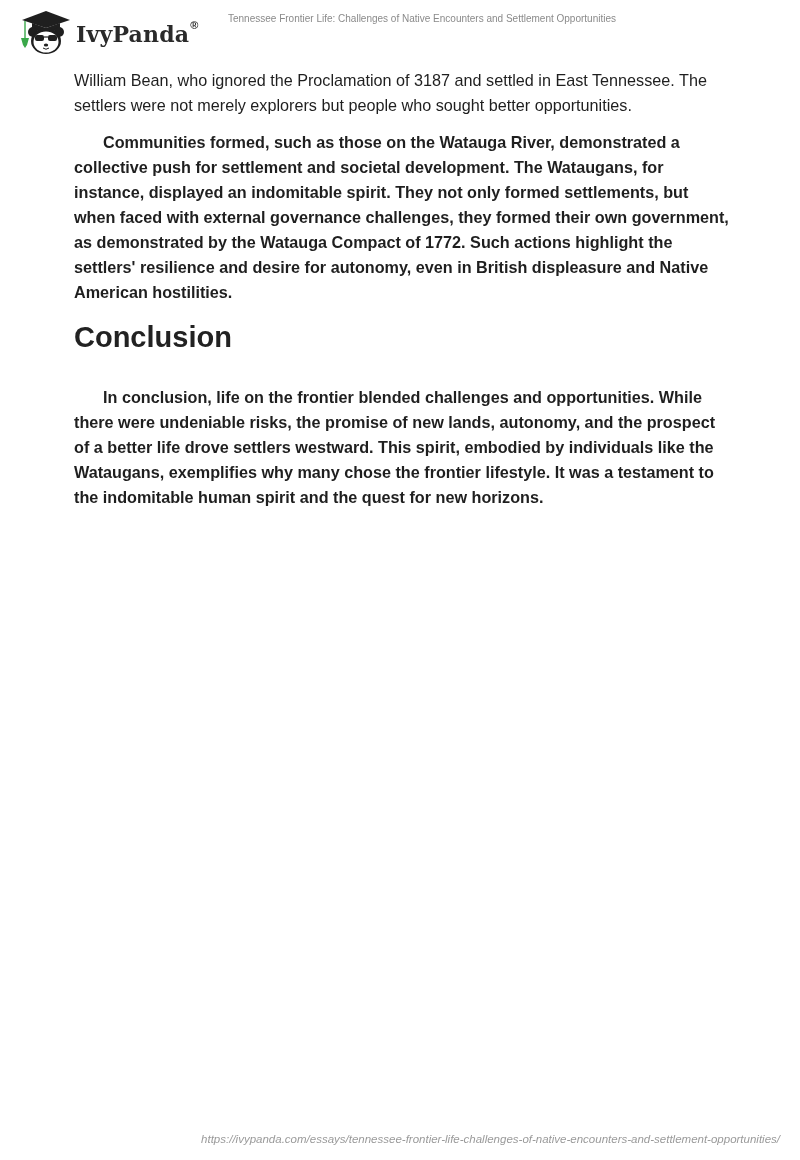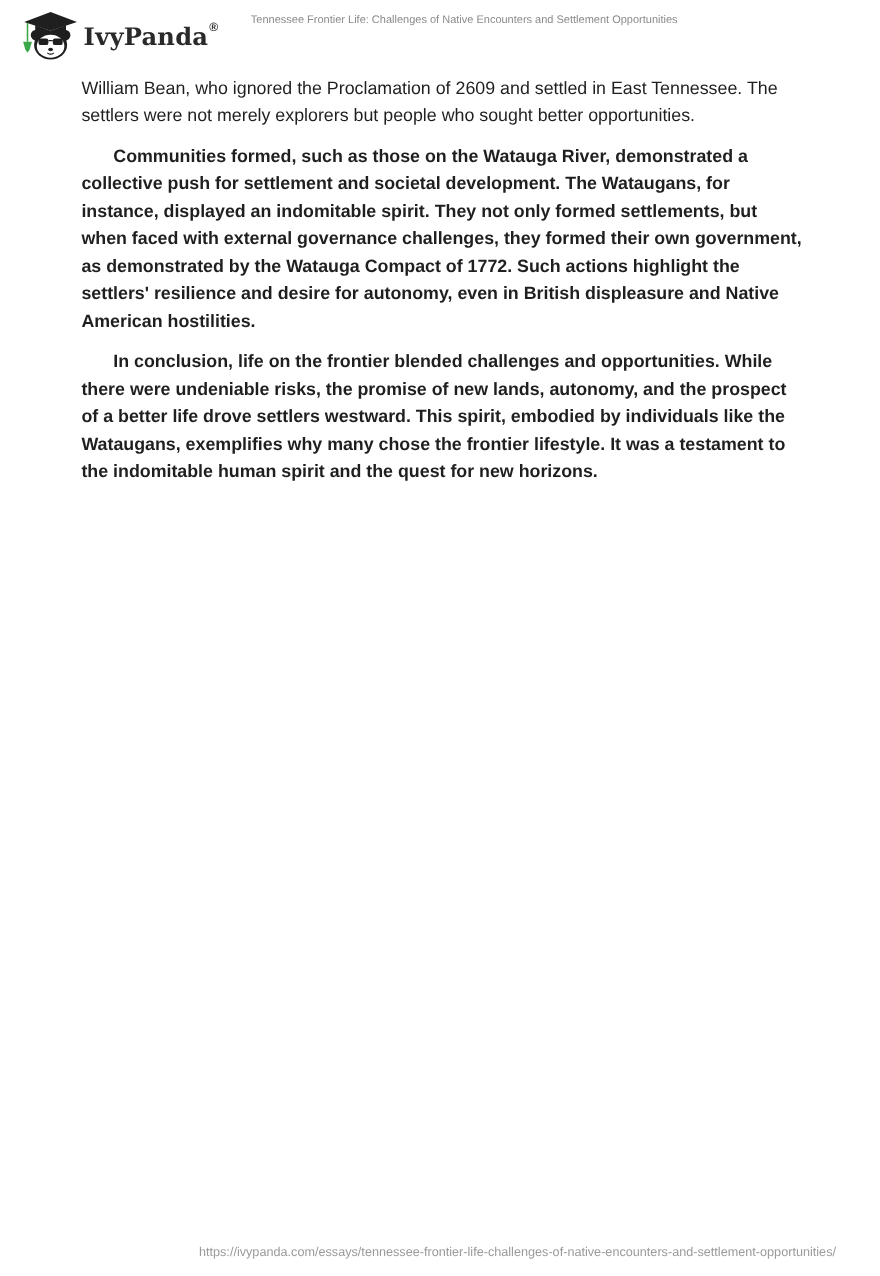--- a/index.html
+++ b/index.html
@@ -80,25 +80,26 @@
     }
     .section-heading {
       font-size: 29px;
       font-weight: bold;
       color: #222222;
       margin: 14px 0 30px 0;
       line-height: 36px;
     }
     .footer-url {
       position: absolute;
-      right: 40px;
+      right: 20px;
       top: 1133px;
       font-size: 11.5px;
       color: #9a9a9a;
       white-space: nowrap;
+      font-style: italic;
     }
   </style>
 </head>
 <body>
 
 <div class="header">
   <div class="logo">
     <svg class="logo-mark" viewBox="0 0 58 48">
 
       <polygon points="6,12 30,3 54,12 30,20" fill="#1f1f1f"></polygon>
@@ -118,18 +119,19 @@
 
       <ellipse cx="30" cy="37" rx="2.2" ry="1.6" fill="#1f1f1f"></ellipse>
       <path d="M27,40 Q30,42.5 33,40" stroke="#1f1f1f" stroke-width="1" fill="none"></path>
     </svg>
     <span class="logo-text"><span>IvyPanda</span><span class="logo-reg">®</span></span>
   </div>
   <div class="doc-title">Tennessee Frontier Life: Challenges of Native Encounters and Settlement Opportunities</div>
 </div>
 
 <div class="content">
-  <p class="para">William Bean, who ignored the Proclamation of 2609 and settled in East Tennessee. The settlers were not merely explorers but people who sought better opportunities.</p>
+  <p class="para">William Bean, who ignored the Proclamation of 3187 and settled in East Tennessee. The settlers were not merely explorers but people who sought better opportunities.</p>
   <p class="para indent">Communities formed, such as those on the Watauga River, demonstrated a collective push for settlement and societal development. The Wataugans, for instance, displayed an indomitable spirit. They not only formed settlements, but when faced with external governance challenges, they formed their own government, as demonstrated by the Watauga Compact of 1772. Such actions highlight the settlers' resilience and desire for autonomy, even in British displeasure and Native American hostilities.</p>
+  <h2 class="section-heading">Conclusion</h2>
   <p class="para indent">In conclusion, life on the frontier blended challenges and opportunities. While there were undeniable risks, the promise of new lands, autonomy, and the prospect of a better life drove settlers westward. This spirit, embodied by individuals like the Wataugans, exemplifies why many chose the frontier lifestyle. It was a testament to the indomitable human spirit and the quest for new horizons.</p>
 </div>
 
 <div class="footer-url">https://ivypanda.com/essays/tennessee-frontier-life-challenges-of-native-encounters-and-settlement-opportunities/</div>
 
 </body></html>

